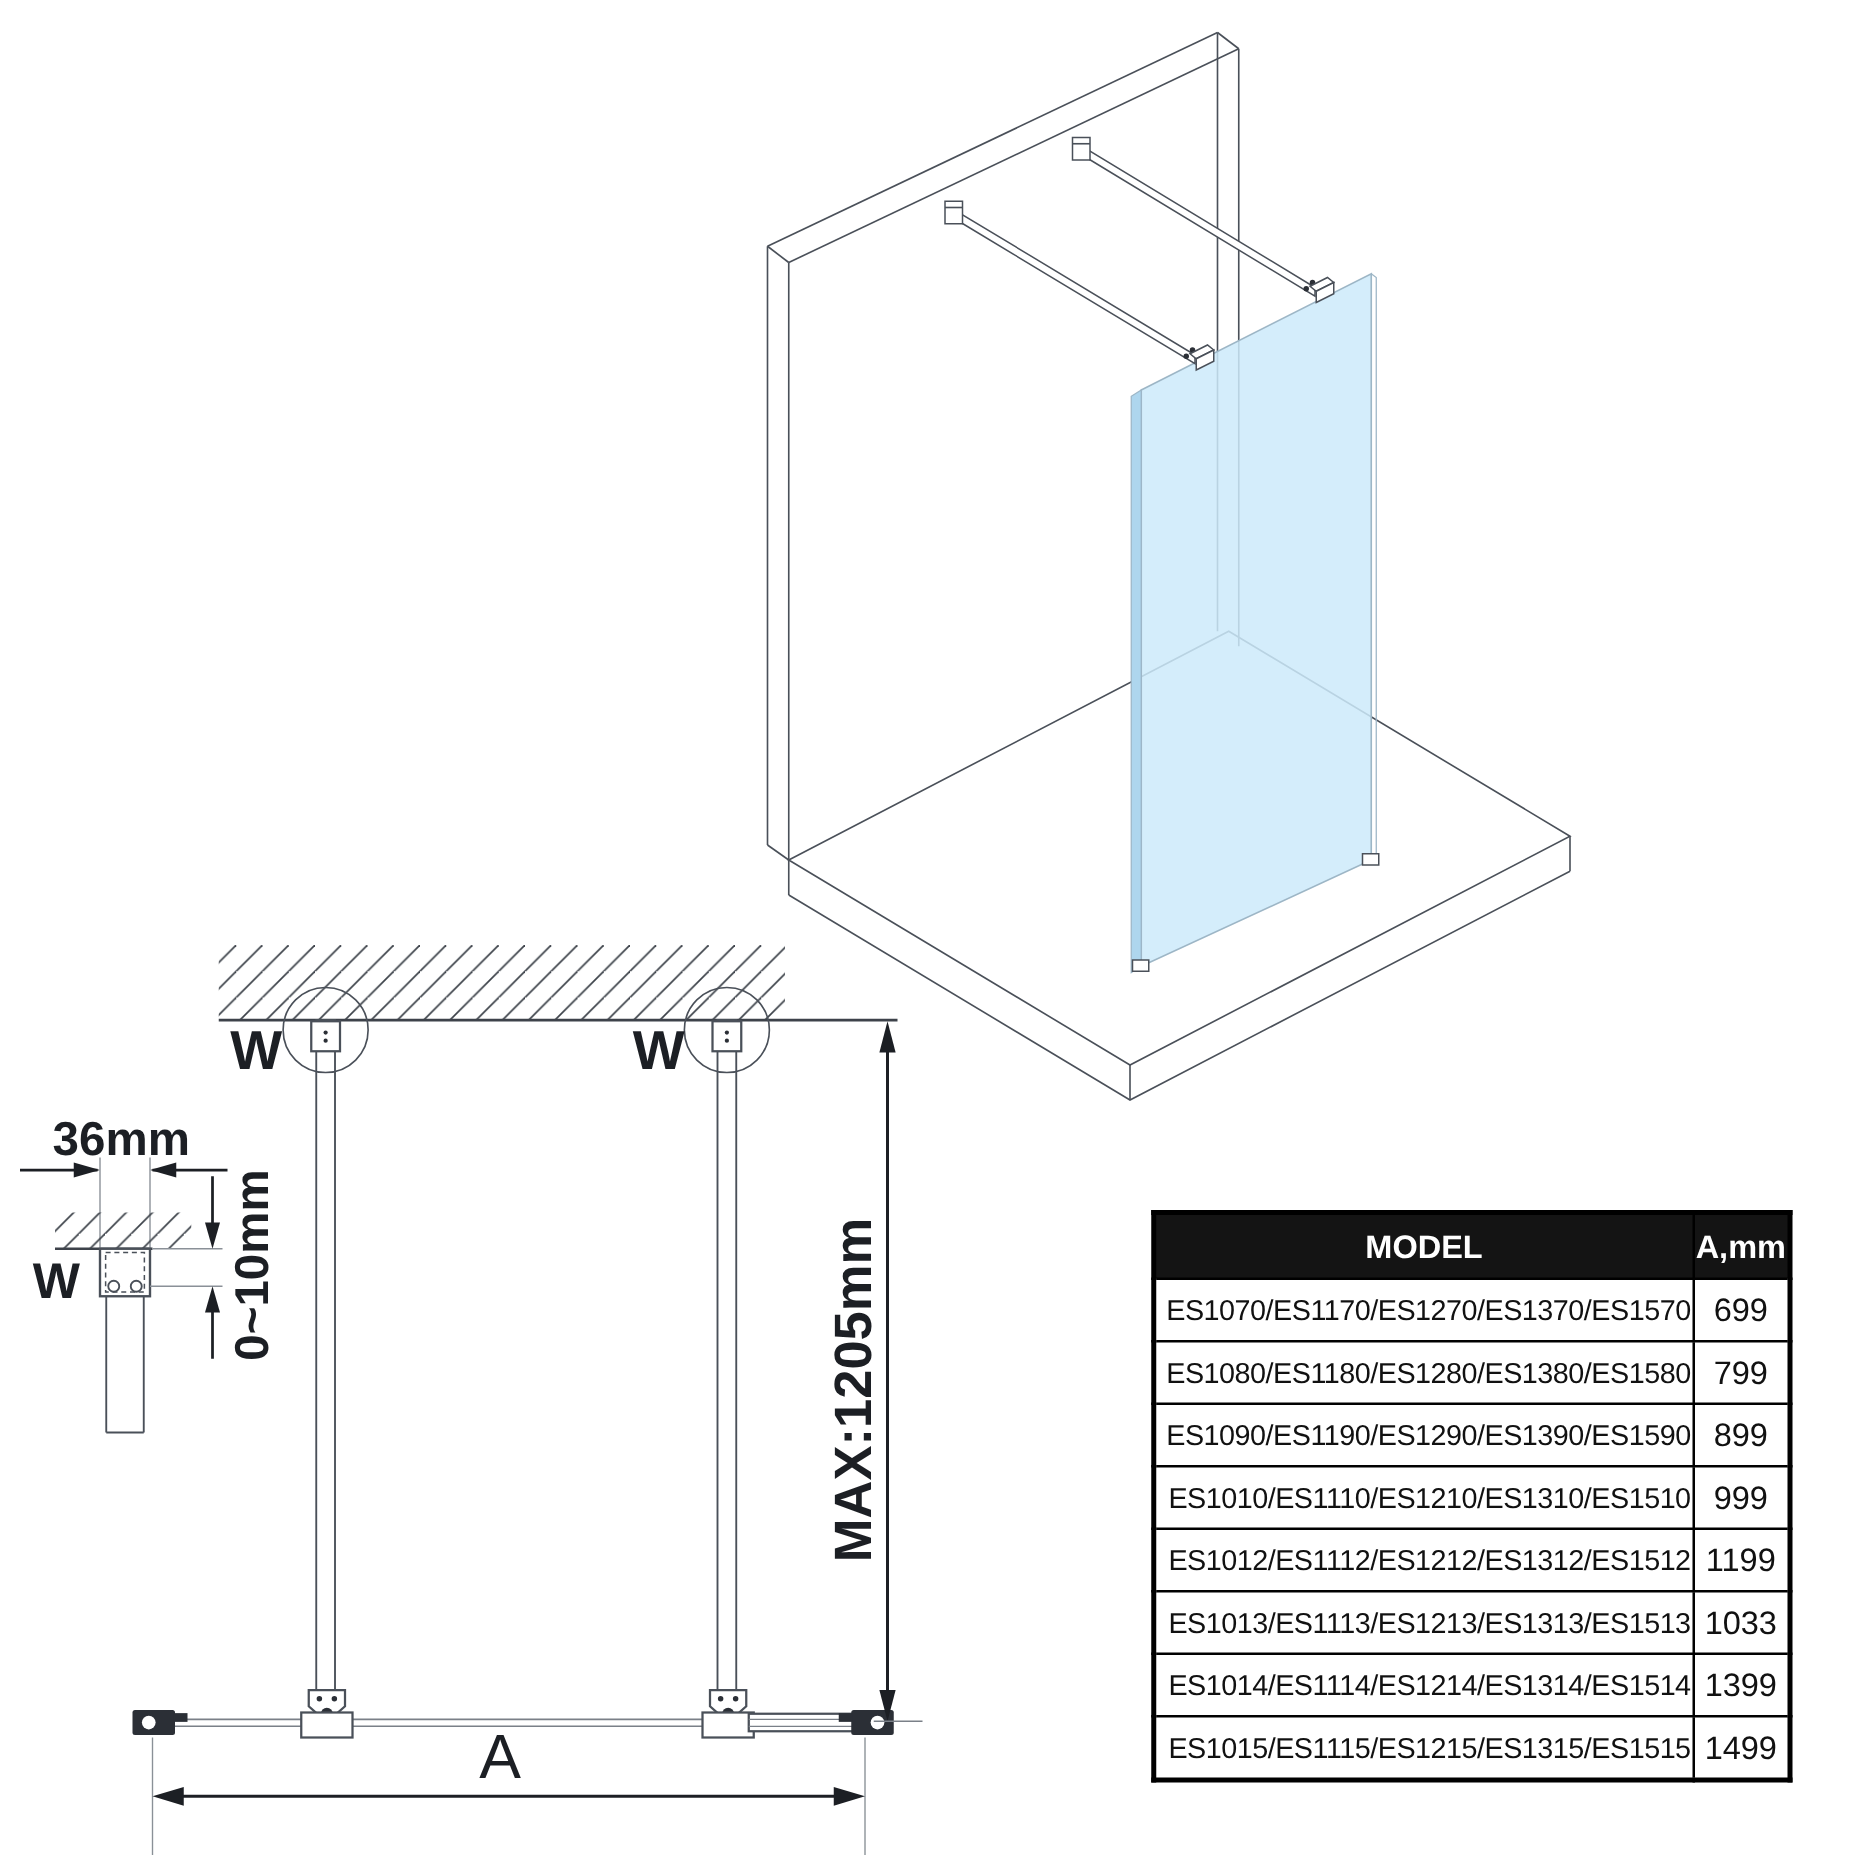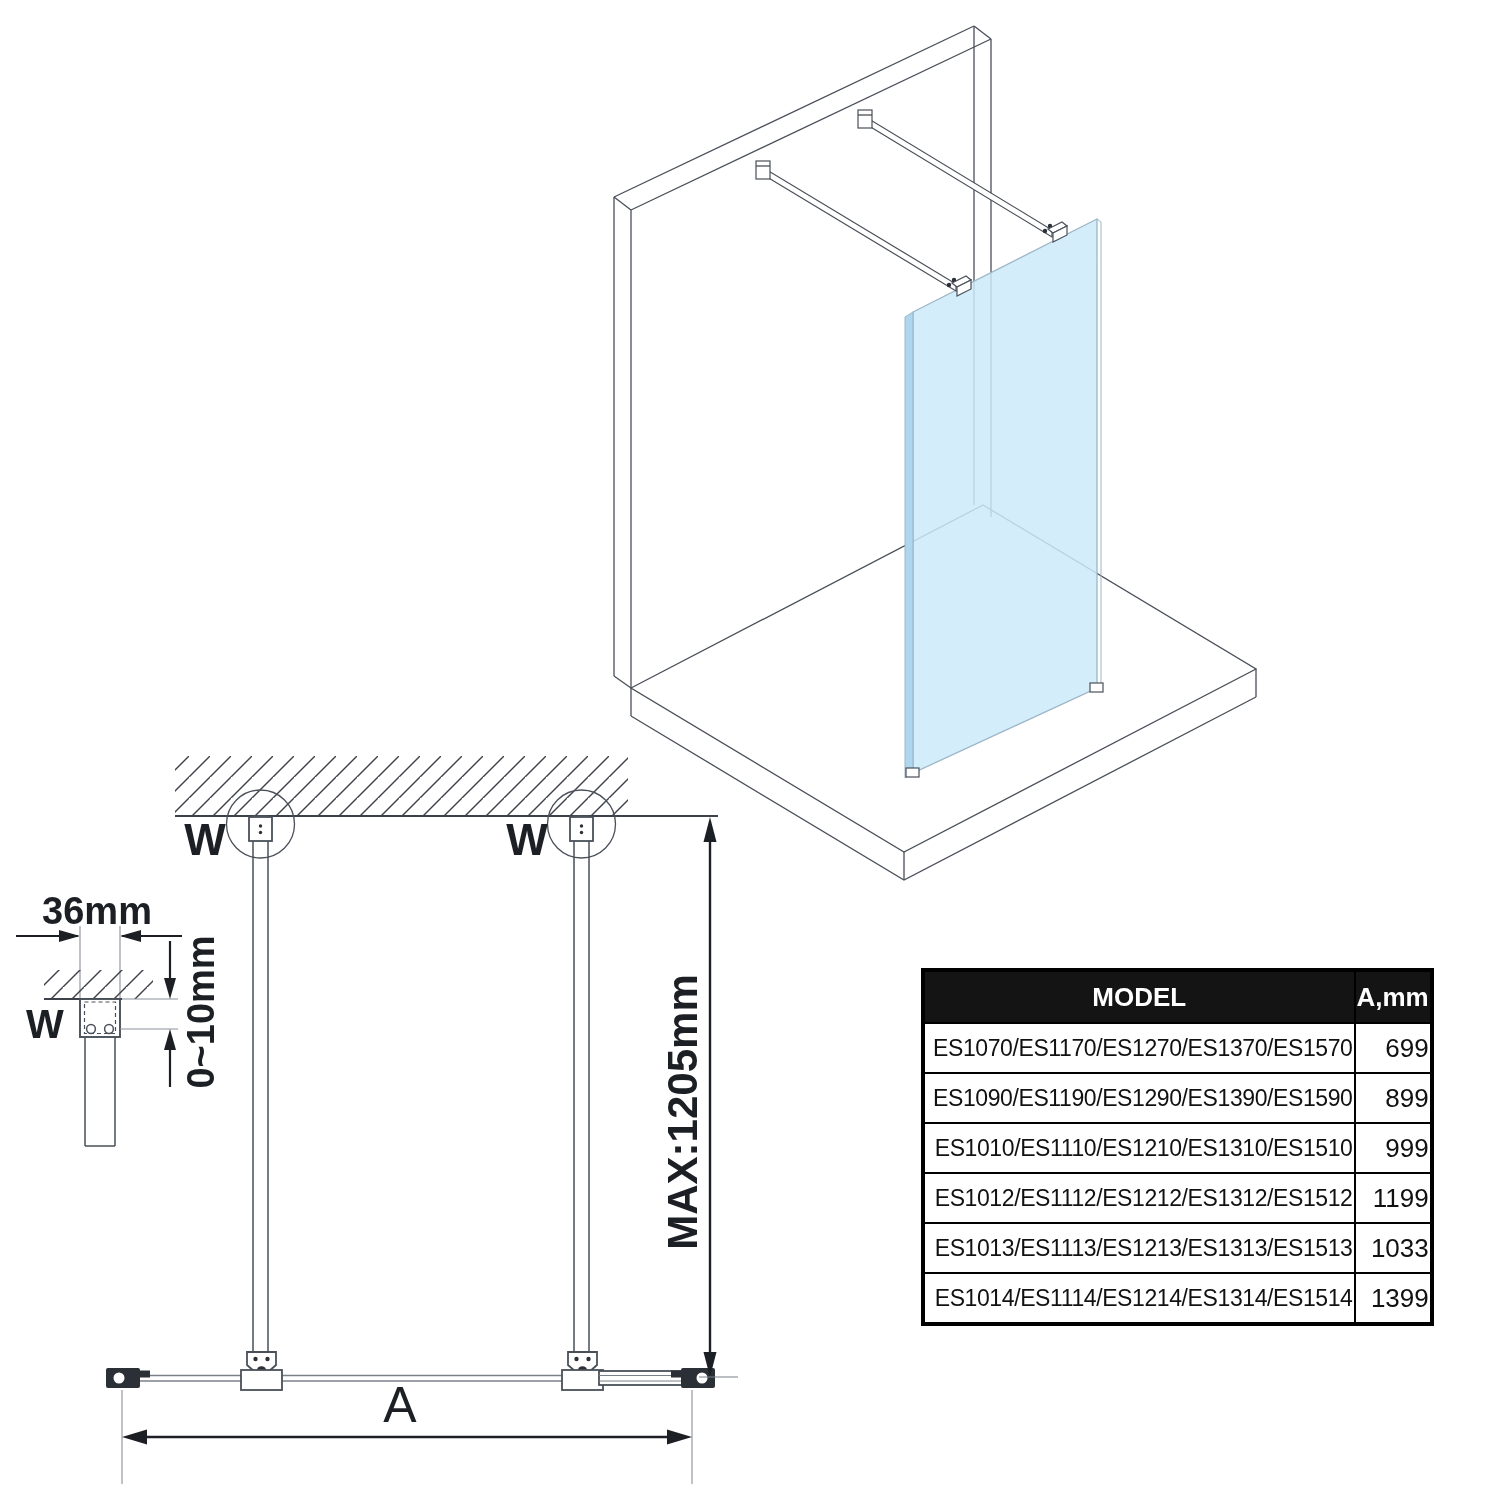--- a/index.html
+++ b/index.html
@@ -13,21 +13,21 @@
   .dim-text{fill:#1c1f24;font-weight:bold;}
   text{font-family:"Liberation Sans", sans-serif;}
   
   #size-table{position:absolute;left:921px;top:968px;width:488px;border-collapse:collapse;
               border:4px solid #000;}
   #size-table th{background:#141414;color:#ffffff;font-size:26px;font-weight:bold;
                  height:48px;border:2px solid #000;text-align:center;}
   #size-table td{border:2px solid #000;height:46px;background:#fff;color:#111;}
   #size-table td.model-cell{font-size:23px;letter-spacing:-0.4px;text-align:right;
                             padding-left:8px;white-space:nowrap;}
-  #size-table td.dim-cell{font-size:26px;text-align:right;}
+  #size-table td.dim-cell{font-size:26px;text-align:center;}
 </style>
 </head>
 <body>
 
 <div id="page">
 
   <svg id="iso-svg" viewBox="560 0 760 920">
 
     <g>
       <path class="cad-line" d="M614,197 L974,26"></path>
@@ -189,35 +189,43 @@
         <th style="width:69.5%">MODEL</th>
         <th>A,mm</th>
       </tr>
     </thead>
     <tbody>
       <tr>
         <td class="model-cell">ES1070/ES1170/ES1270/ES1370/ES1570</td>
         <td class="dim-cell">699</td>
       </tr>
       <tr>
+        <td class="model-cell">ES1080/ES1180/ES1280/ES1380/ES1580</td>
+        <td class="dim-cell">799</td>
+      </tr>
+      <tr>
         <td class="model-cell">ES1090/ES1190/ES1290/ES1390/ES1590</td>
         <td class="dim-cell">899</td>
       </tr>
       <tr>
         <td class="model-cell">ES1010/ES1110/ES1210/ES1310/ES1510</td>
         <td class="dim-cell">999</td>
       </tr>
       <tr>
         <td class="model-cell">ES1012/ES1112/ES1212/ES1312/ES1512</td>
         <td class="dim-cell">1199</td>
       </tr>
       <tr>
         <td class="model-cell">ES1013/ES1113/ES1213/ES1313/ES1513</td>
         <td class="dim-cell">1033</td>
       </tr>
       <tr>
         <td class="model-cell">ES1014/ES1114/ES1214/ES1314/ES1514</td>
         <td class="dim-cell">1399</td>
       </tr>
+      <tr>
+        <td class="model-cell">ES1015/ES1115/ES1215/ES1315/ES1515</td>
+        <td class="dim-cell">1499</td>
+      </tr>
     </tbody>
   </table>
 
 </div>
 
 </body></html>

